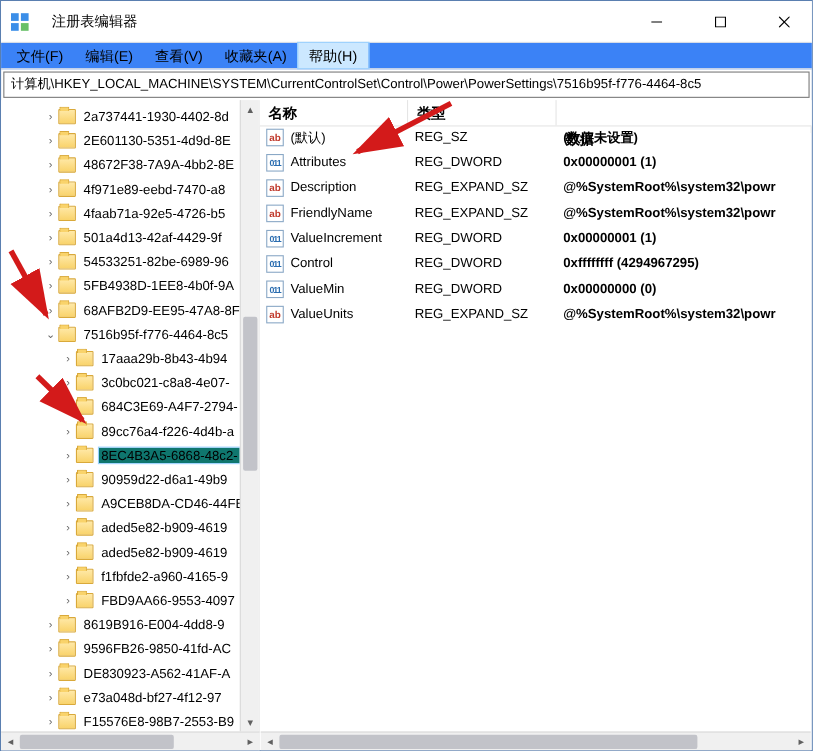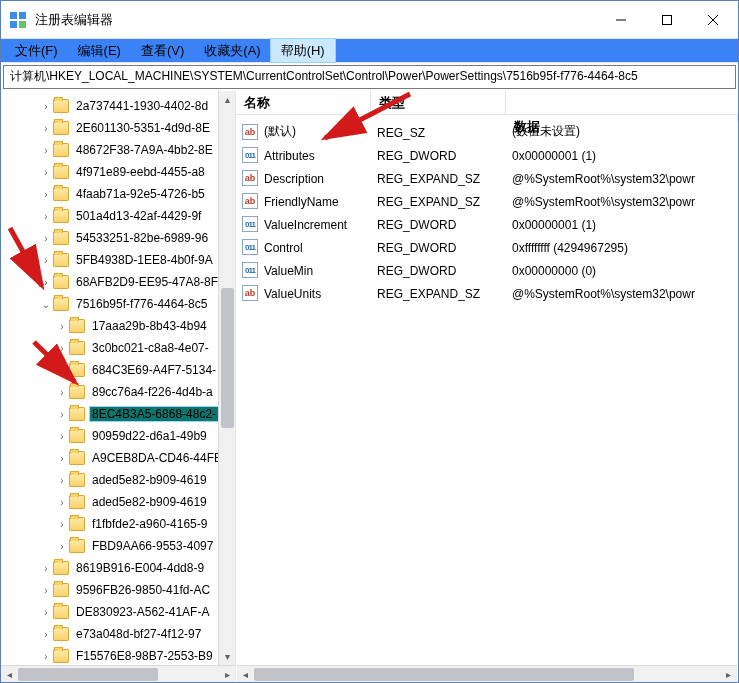--- a/index.html
+++ b/index.html
@@ -15,20 +15,21 @@
     position: relative;
   }
   .window { border: 1px solid #5a7fb0; height: 683px; display: flex; flex-direction: column; }
   .titlebar {
     height: 38px;
     display: flex;
     align-items: center;
     padding: 0 2px 0 8px;
     background: #fff;
     border-bottom: 1px solid #e5e5e5;
+    gap: 12px;
   }
   .titlebar .app-icon {
     width: 18px; height: 18px;
     display: inline-flex; align-items: center; justify-content: center;
     margin-right: 8px;
   }
   .titlebar .title { flex: 0 0 auto; font-size: 13px; }
   .titlebar .spacer { flex: 1; }
   .win-btn {
     width: 46px; height: 30px;
@@ -116,41 +117,41 @@
     font-size: 13px;
   }
   .col { border-right: 1px solid #e5e5e5; padding: 3px 8px; font-weight: bold; }
   .col.name { width: 135px; }
   .col.type { width: 135px; }
   .col.data { flex: 1; margin-top: 24px; }
   .list-body { padding-top: 2px; }
   .list-row {
     height: 23px;
     display: flex;
-    align-items: flex-end;
+    align-items: flex-start;
     padding-left: 6px;
   }
   .val-ic {
     width: 16px; height: 16px;
     border: 1px solid #8aa8c6;
     background: #fff;
     margin-right: 6px;
     font-size: 9px;
     font-weight: bold;
     display: inline-flex;
     align-items: center;
     justify-content: center;
     flex: 0 0 auto;
   }
   .val-ic.ab { color: #c0392b; }
   .val-ic.bin { color: #2a6db0; font-size: 8px; letter-spacing: -1px;}
   .cell { overflow: hidden; white-space: nowrap; }
   .cell.name { width: 113px; }
   .cell.type { width: 135px; }
-  .cell.data { flex: 1; }
+  .cell.data { flex: 1; font-weight: bold; }
 
   .hscroll, .hscroll2 {
     position: absolute;
     bottom: 0; left: 0;
     height: 17px;
     background: #f0f0f0;
     border-top: 1px solid #dadada;
     display: flex;
     align-items: center;
   }
@@ -235,21 +236,21 @@
             <span class="label">2E601130-5351-4d9d-8E</span>
           </div>
           <div class="tree-row" style="padding-left: 32px;">
             <span class="twisty">›</span>
             <span class="folder-ic"></span>
             <span class="label">48672F38-7A9A-4bb2-8E</span>
           </div>
           <div class="tree-row" style="padding-left: 32px;">
             <span class="twisty">›</span>
             <span class="folder-ic"></span>
-            <span class="label">4f971e89-eebd-4455-a8</span>
+            <span class="label">4f971e89-eebd-7470-a8</span>
           </div>
           <div class="tree-row" style="padding-left: 32px;">
             <span class="twisty">›</span>
             <span class="folder-ic"></span>
             <span class="label">4faab71a-92e5-4726-b5</span>
           </div>
           <div class="tree-row" style="padding-left: 32px;">
             <span class="twisty">›</span>
             <span class="folder-ic"></span>
             <span class="label">501a4d13-42af-4429-9f</span>
@@ -280,21 +281,21 @@
             <span class="label">17aaa29b-8b43-4b94</span>
           </div>
           <div class="tree-row" style="padding-left: 48px;">
             <span class="twisty">›</span>
             <span class="folder-ic"></span>
             <span class="label">3c0bc021-c8a8-4e07-</span>
           </div>
           <div class="tree-row" style="padding-left: 48px;">
             <span class="twisty">›</span>
             <span class="folder-ic"></span>
-            <span class="label">684C3E69-A4F7-5134-</span>
+            <span class="label">684C3E69-A4F7-2794-</span>
           </div>
           <div class="tree-row" style="padding-left: 48px;">
             <span class="twisty">›</span>
             <span class="folder-ic"></span>
             <span class="label">89cc76a4-f226-4d4b-a</span>
           </div>
           <div class="tree-row selected" style="padding-left: 48px;">
             <span class="twisty">›</span>
             <span class="folder-ic"></span>
             <span class="label">8EC4B3A5-6868-48c2-</span>

